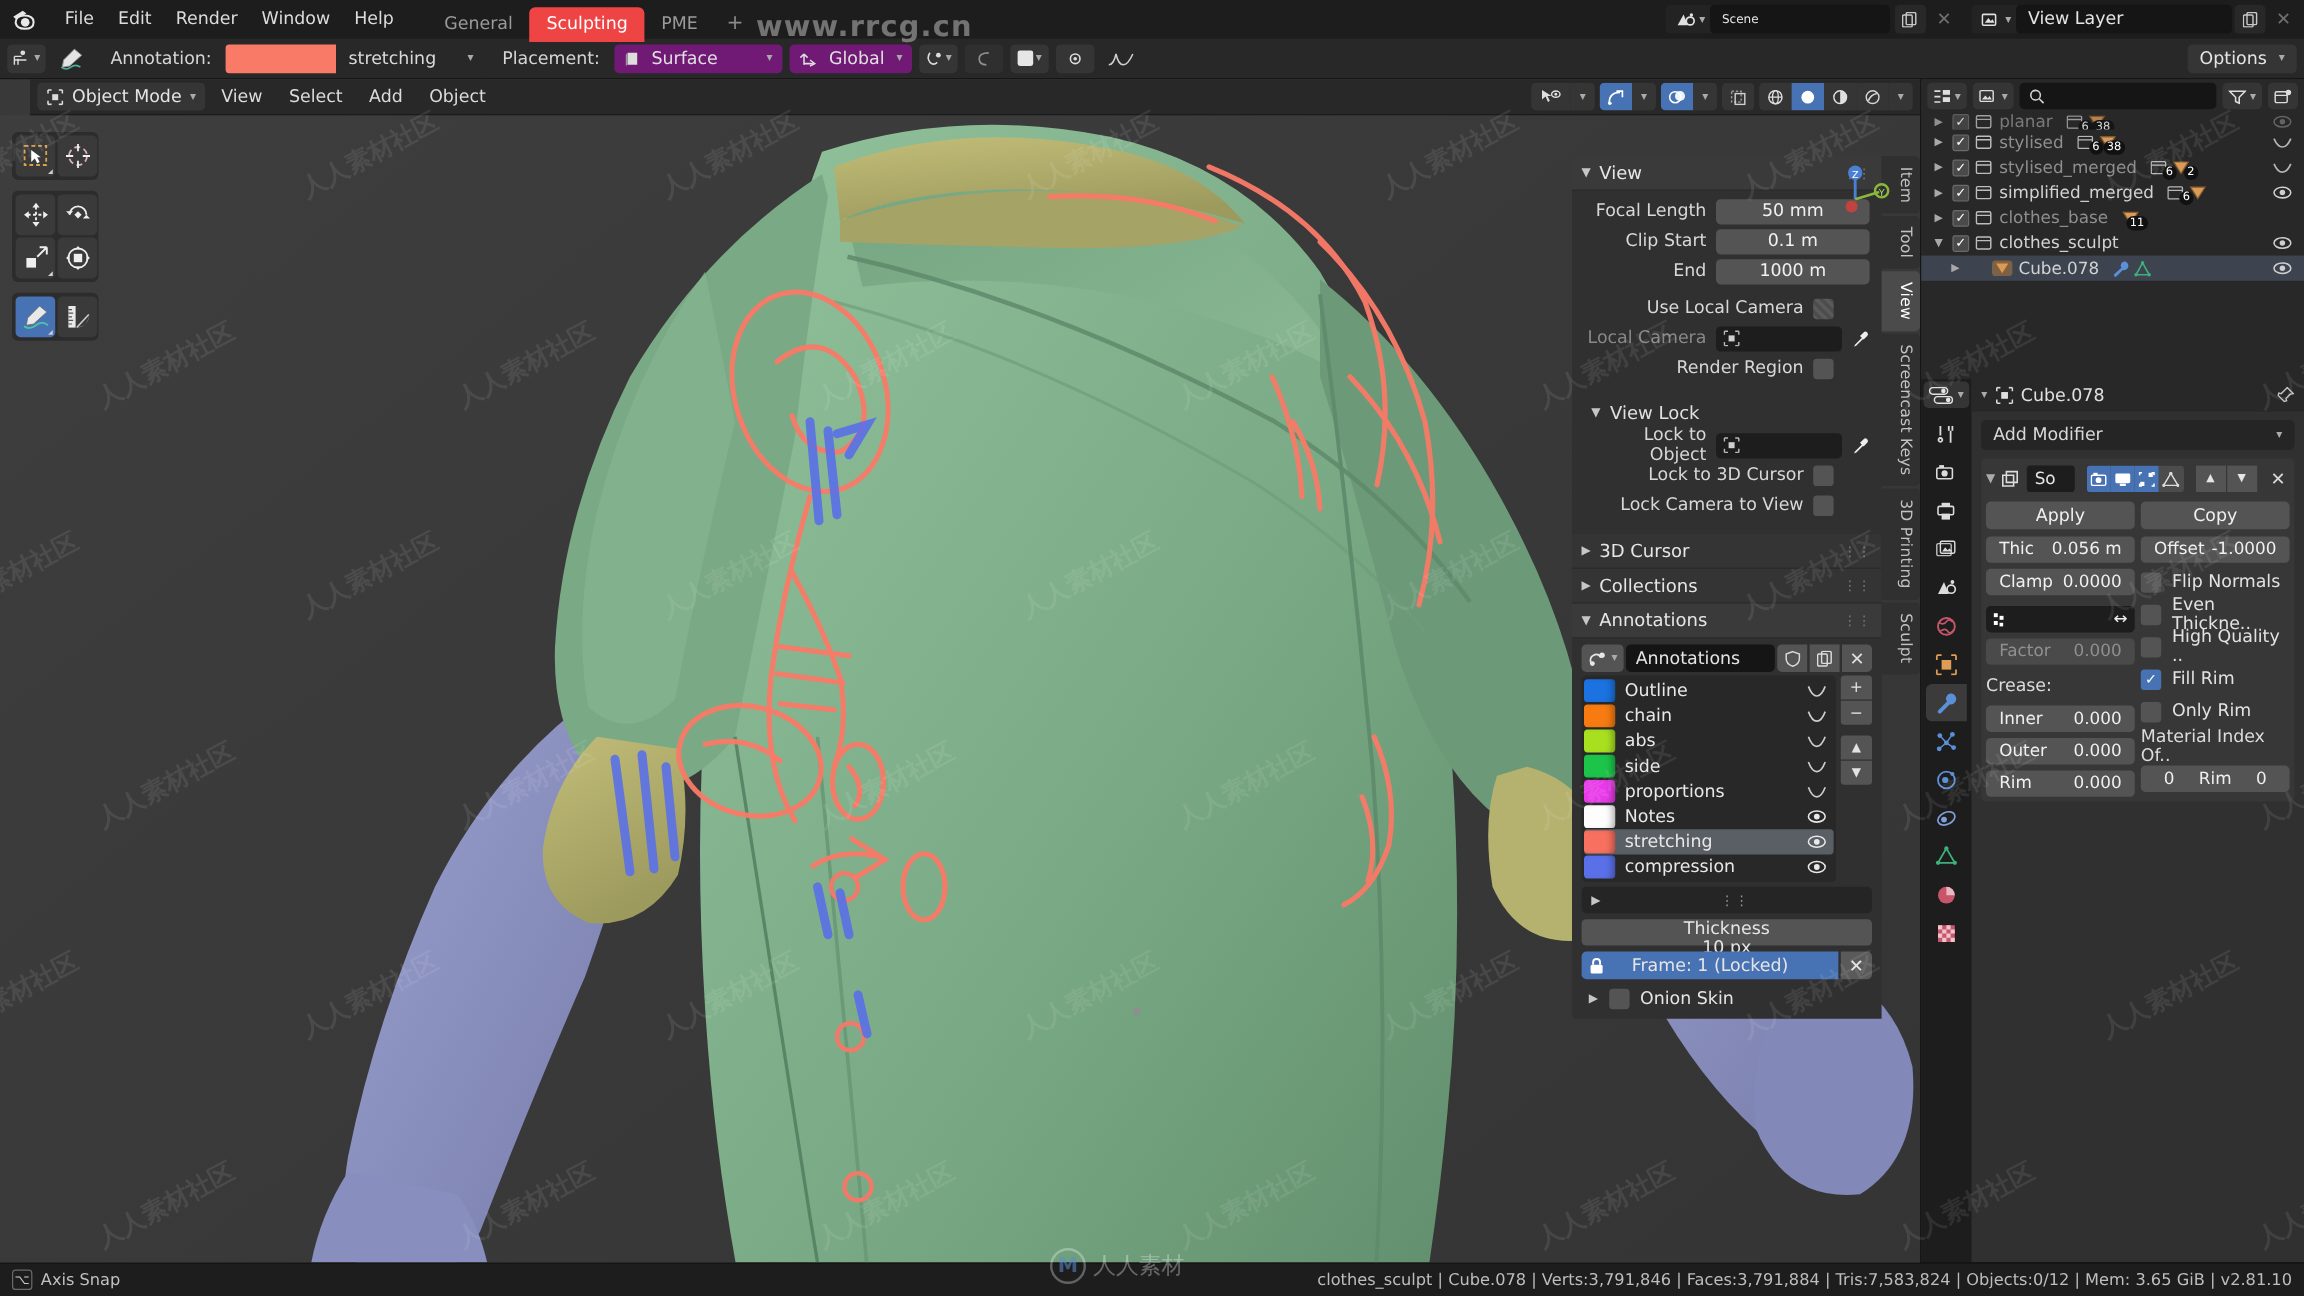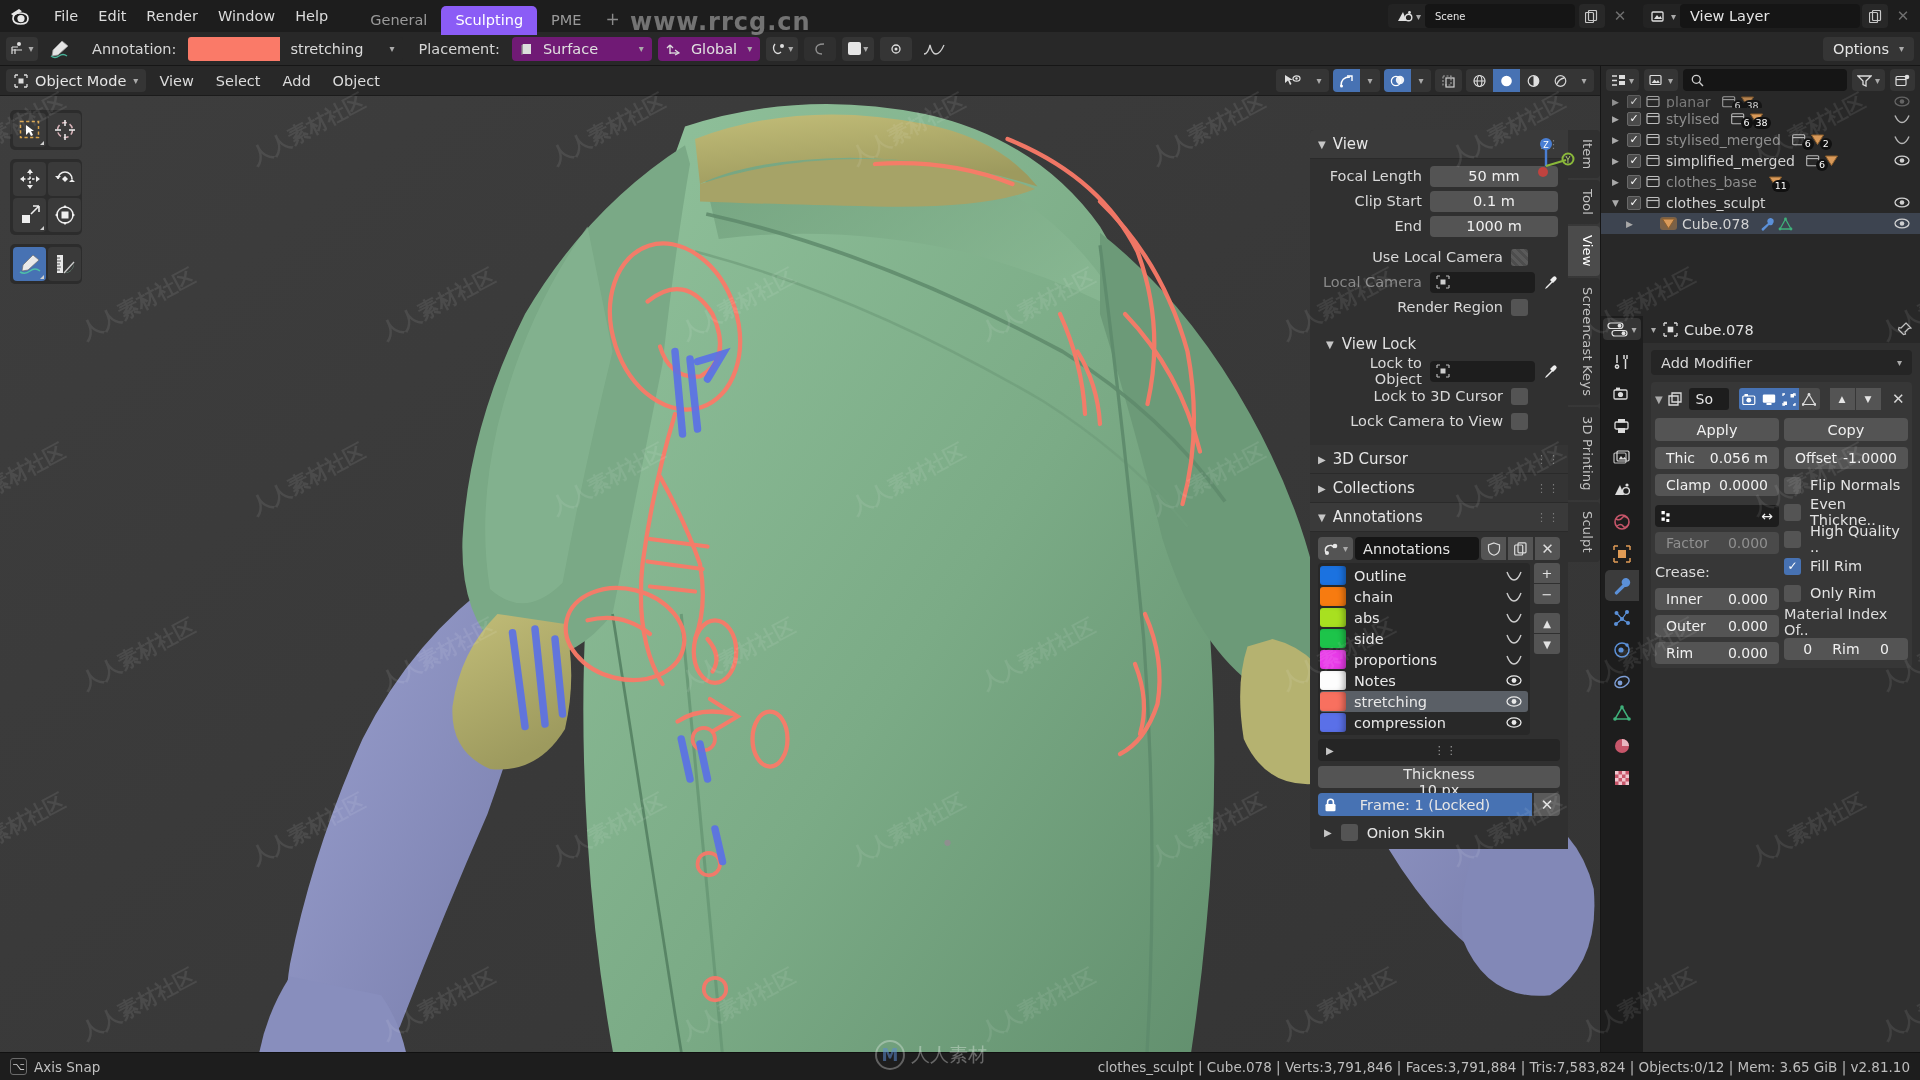--- a/index.html
+++ b/index.html
@@ -8,21 +8,21 @@
 
   #app { position:relative; width:1920px; height:1080px; display:flex; flex-direction:column; }
 
   
   .topbar { height:32px; background:#1d1d1d; display:flex; align-items:center; flex-shrink:0;
             padding-left:8px; position:relative; }
   .blender-logo { width:26px; height:22px; margin-right:10px; display:flex; align-items:center; justify-content:center; }
   .menu-item { padding:3px 10px; font-size:14.5px; color:#dcdcdc; border-radius:3px; cursor:default; }
   .wsp-tabs { display:flex; align-items:center; margin-left:18px; height:32px; }
   .wsp-tab { padding:6px 14px 7px 14px; font-size:14.5px; color:#9a9a9a; border-radius:5px 5px 0 0; position:relative; top:4px;}
-  .wsp-tab.active { background:#8b5cf6; color:#ffffff; }
+  .wsp-tab.active { background:#ef4444; color:#ffffff; }
   .wsp-plus { padding:4px 10px; color:#8a8a8a; font-size:17px; position:relative; top:3px;}
   .topbar-right { margin-left:auto; display:flex; align-items:center; height:32px; padding-right:4px; }
   .scene-field { display:flex; align-items:center; background:#232323; border-radius:4px; height:24px; margin-right:2px;}
   .scene-icon-btn { display:flex; align-items:center; padding:0 4px 0 8px; gap:3px;}
   .scene-name { background:#151515; border-radius:4px; height:24px; display:flex; align-items:center;
                 padding:0 14px 0 10px; min-width:150px; font-size:10px; }
   .mini-btn { width:26px; height:24px; display:flex; align-items:center; justify-content:center;
               background:#282828; border-radius:4px; margin-left:2px; color:#c8c8c8; }
   .mini-btn.dim { color:#6f6f6f; background:transparent; }
   .viewlayer-field { display:flex; align-items:center; background:#232323; border-radius:4px; height:24px; margin-left:10px;}
@@ -41,21 +41,21 @@
   .tb-select { height:24px; background:#701a75; border-radius:4px; display:flex; align-items:center;
                padding:0 8px 0 8px; gap:10px; font-size:14.5px; color:#e0e0e0; }
   .chev { font-size:10px; color:#aaa; }
   .options-btn { margin-left:auto; height:24px; background:#353535; border-radius:4px; display:flex;
                  align-items:center; padding:0 10px; gap:10px; font-size:14.5px; }
 
   
   .main { flex:1; display:flex; min-height:0; }
 
   
-  .viewport { position:relative; flex:1; background:#393939; overflow:hidden; }
+  .viewport { position:relative; flex:1; background:#393939; overflow:hidden;padding-left:25px; }
   .vp-header { height:30px; background:#282828; display:flex; align-items:center; padding:0 6px; gap:4px;
                position:relative; z-index:6; border-bottom:1px solid #1b1b1b;}
   .vp-modebtn { height:23px; background:#353535; border-radius:4px; display:flex; align-items:center;
                 padding:0 8px; gap:7px; font-size:14.5px;}
   .vp-menu { padding:3px 9px; font-size:14.5px; color:#dcdcdc; border-radius:3px;}
   .vp-header-right { margin-left:auto; display:flex; align-items:center; gap:4px; }
   .seg { display:flex; align-items:center; background:#303030; border-radius:4px; overflow:hidden;}
   .seg-btn { width:27px; height:23px; display:flex; align-items:center; justify-content:center; background:#353535;}
   .seg-btn.on { background:#4772b3; }
   .seg-btn.wide{ width:33px; }

